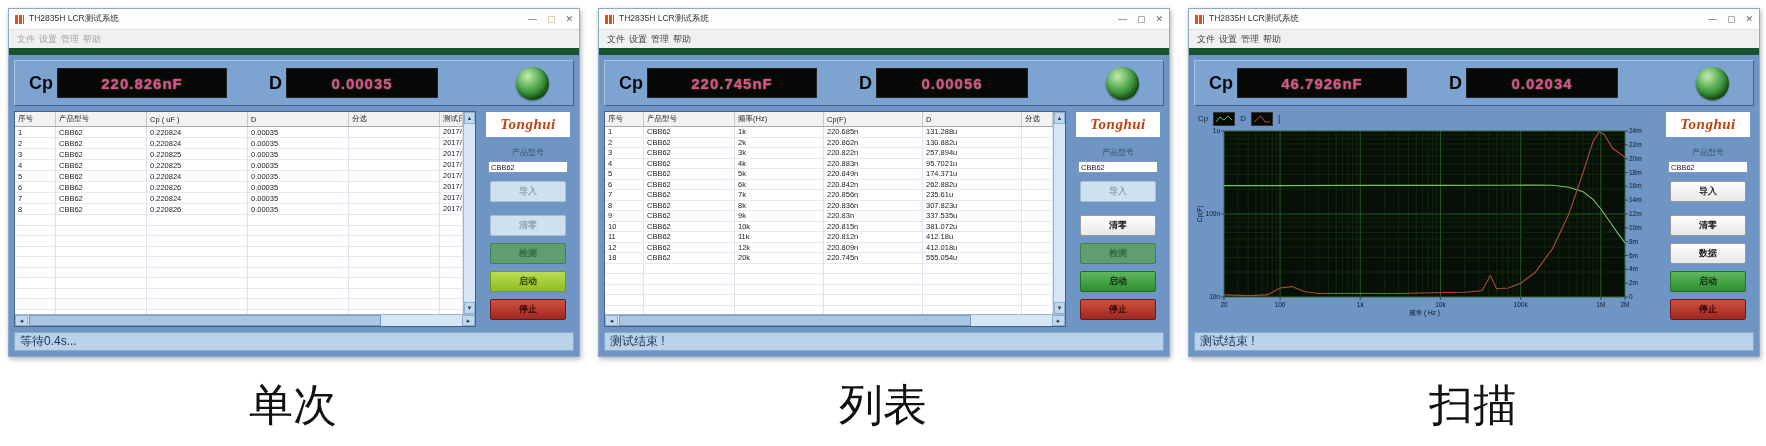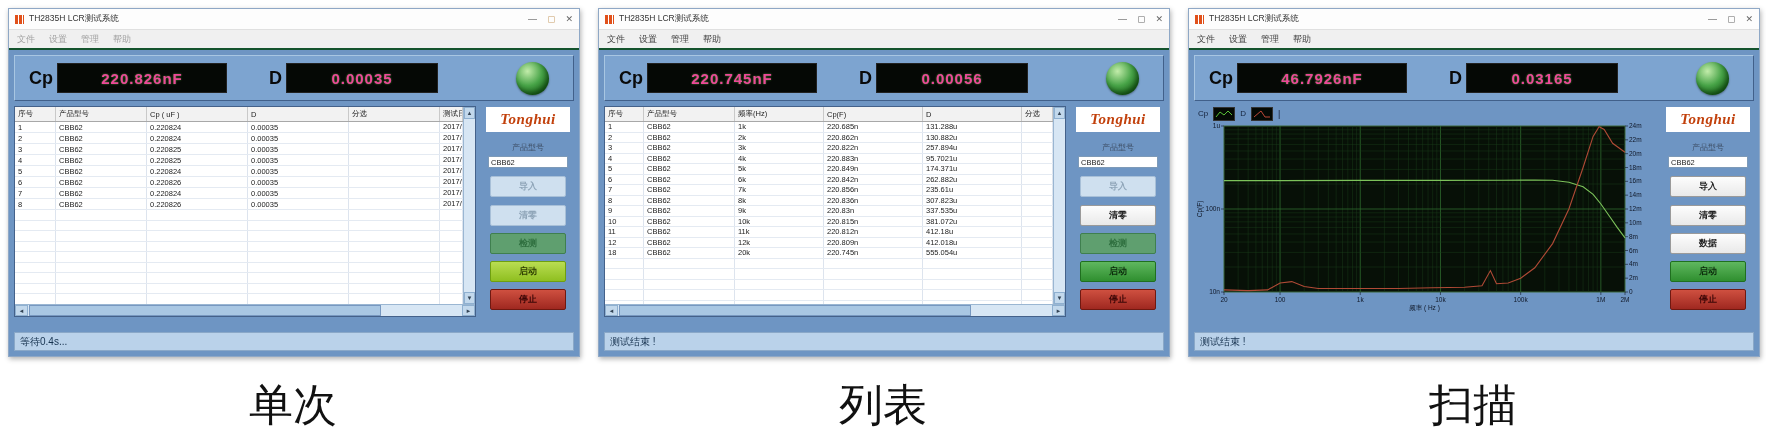--- a/index.html
+++ b/index.html
@@ -6,21 +6,21 @@
     font-family:"Liberation Sans","DejaVu Sans",sans-serif;}
   .win{position:absolute;top:8px;width:570px;height:347px;background:#6e95c3;
     border:1px solid #8fa8c6;box-shadow:1px 2px 5px rgba(0,0,0,.3);display:flex;flex-direction:column;}
   .w1{left:8px}.w2{left:598px}.w3{left:1188px}
   .titlebar{height:20px;background:#fdfdfd;display:flex;align-items:center;padding:0 6px;flex:none;border-bottom:1px solid #e0e0e0}
   .appicon{width:9px;height:9px;margin-right:5px;background:linear-gradient(90deg,#e0501a 0 3px,#fff 3px 4px,#e0501a 4px 7px,#fff 7px 8px,#e0501a 8px 9px);flex:none}
   .title{font-size:8.5px;color:#333;flex:1;white-space:nowrap;overflow:hidden}
   .wbtns{display:flex;gap:10px;align-items:center}
   .wbtn{font-size:9px;color:#666;line-height:9px;cursor:default}
   .wbtn.max{color:#c9a06a}
-  .menubar{height:18px;background:#f0f0f0;display:flex;align-items:center;padding:0 8px;gap:14px;flex:none;border-bottom:2px solid #14532d}
+  .menubar{height:18px;background:#f0f0f0;display:flex;align-items:center;padding:0 8px;gap:4px;flex:none;border-bottom:7px solid #14532d}
   .menu-item{font-size:9px;color:#444}
   .w1 .menu-item{color:#a2a2a2}
   .client{flex:1;display:flex;flex-direction:column;padding:5px;min-height:0}
   .display-panel{height:44px;flex:none;background:#7da4d0;border:1px solid;border-color:#a8c6e2 #41608a #41608a #a8c6e2;
     display:flex;align-items:center;padding:0 14px;margin-bottom:5px}
   .meas-label{font-size:18px;font-weight:bold;color:#0a0a0a;margin-right:4px}
   .lcd{background:#050805;border:1px solid #222;height:28px;display:flex;align-items:center;justify-content:center;
     color:#ec4899;font-size:15px;font-weight:bold;letter-spacing:1px;text-shadow:0 0 2px rgba(130,255,90,.55)}
   .lcd.cp{width:168px}.lcd.d{width:150px;margin-left:0}
   .gap-d{margin-left:42px}
@@ -70,22 +70,22 @@
   .btn{width:74px;height:19px;flex:none;display:flex;align-items:center;justify-content:center;font-size:9px;font-weight:bold;
     border:1px solid #5a7a9a;border-radius:2px;margin-bottom:7px;cursor:default}
   .btn.import{margin-top:8px}
   .btn-light{background:linear-gradient(#fdfdfd,#e9e9e9);color:#222;border-color:#9a9a9a}
   .btn-dim{background:#cfe0ef;color:#8fa5b8;border-color:#a8c0d8}
   .btn-gmuted{background:#5f9f6f;color:#2f6f3f;border-color:#3f7f4f}
   .btn-start-y{background:linear-gradient(#b9dd52,#8fbf20);color:#2f3f00;border-color:#6f9f10}
   .btn-start-g{background:linear-gradient(#5fb75f,#2f8f2f);color:#0b2b0b;border-color:#1f6f1f}
   .btn-stop{background:linear-gradient(#cf5040,#9f2820);color:#3a0606;border-color:#701810}
   .spacerv{flex:1}
-  .statusbar{height:17px;flex:none;margin-top:15px;background:#bad2ea;border:1px solid #8aa8c8;
-    display:flex;align-items:center;padding:0 5px;font-size:10px;color:#16324f}
+  .statusbar{height:17px;flex:none;margin-top:5px;background:#bad2ea;border:1px solid #8aa8c8;
+    display:flex;align-items:center;padding:0 5px;font-size:12px;color:#16324f}
   .caption{position:absolute;top:376px;width:570px;text-align:center;font-size:44px;color:#111;
     font-family:"Liberation Sans","DejaVu Sans",sans-serif}
   .cap1{left:8px}.cap2{left:598px}.cap3{left:1188px}
 </style>
 </head>
 <body>
 
 <div class="win w1">
   <div class="titlebar">
     <div class="appicon"></div>
@@ -550,21 +550,21 @@
     <span class="menu-item">文件</span>
     <span class="menu-item">设置</span>
     <span class="menu-item">管理</span>
     <span class="menu-item">帮助</span>
   </div>
   <div class="client">
     <div class="display-panel">
       <span class="meas-label">Cp</span>
       <div class="lcd cp">46.7926nF</div>
       <span class="meas-label gap-d">D</span>
-      <div class="lcd d">0.03165</div>
+      <div class="lcd d">0.02034</div>
       <div class="sphere"></div>
     </div>
     <div class="content">
       <div class="main-area">
         <div class="chart-wrap">
           <div class="legendbar">
             <span class="ltext">Cp</span>
             <span class="thumbico">
               <svg width="18" height="10">
                   <polyline points="1,8 5,3 9,6 13,2 17,6" fill="none" stroke="#58c238" stroke-width="1"></polyline>

